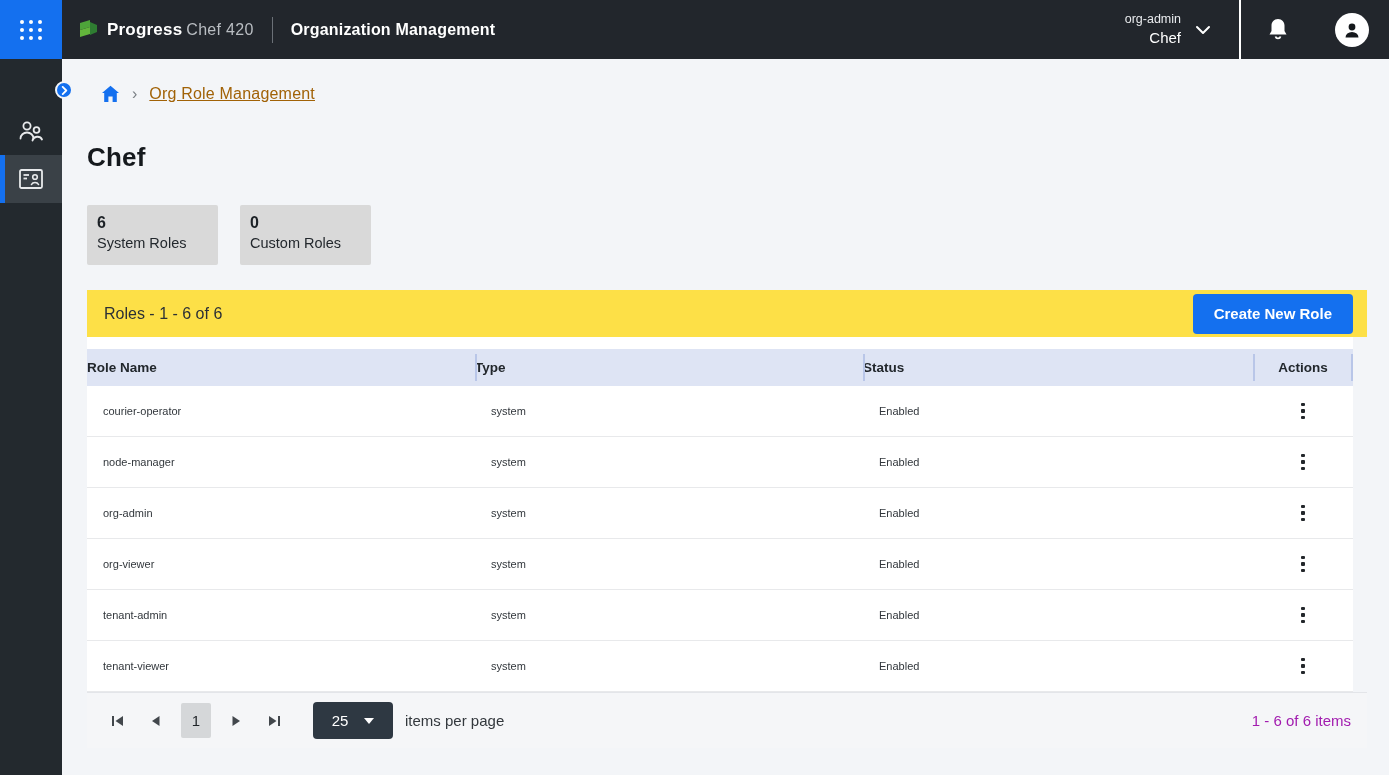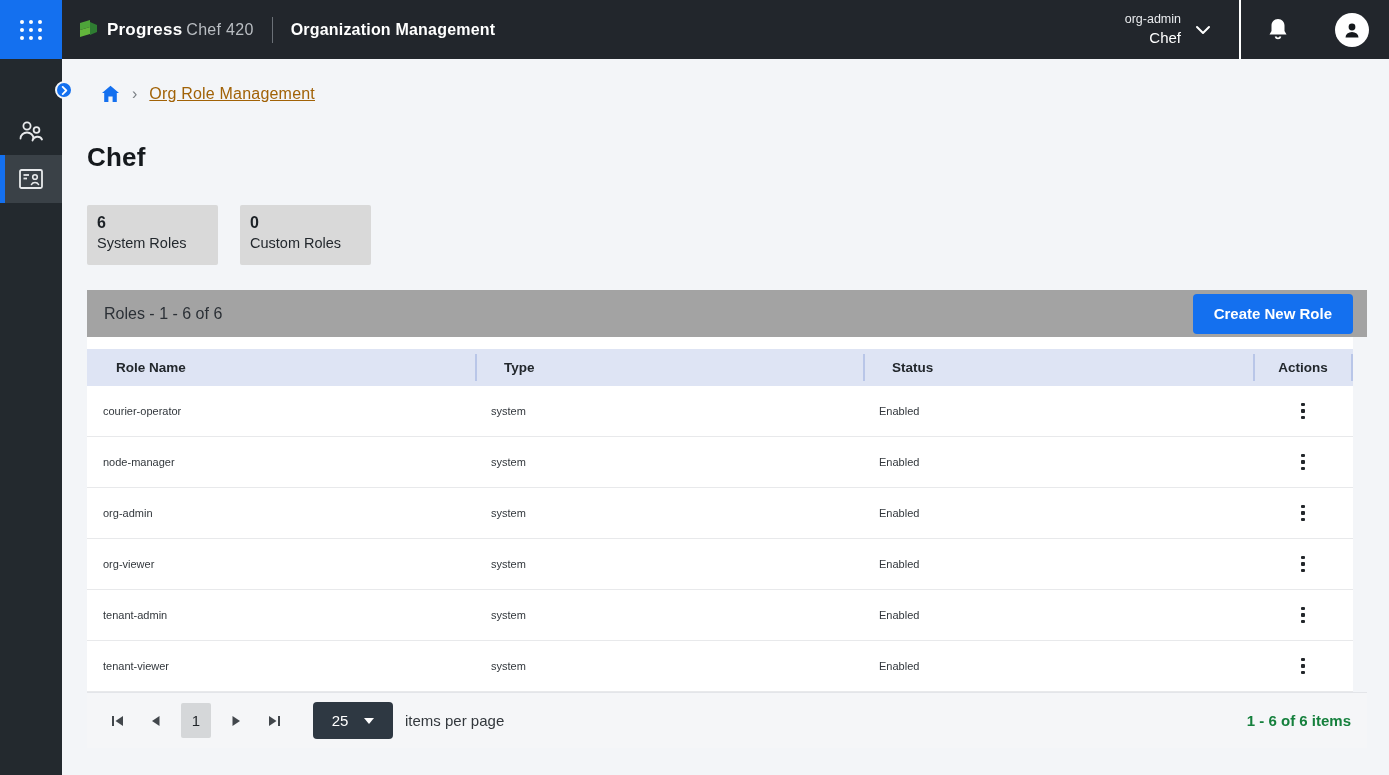--- a/index.html
+++ b/index.html
@@ -43,47 +43,47 @@
   .crumb-link { color:#a16207; font-size:16px; text-decoration:underline; cursor:pointer; letter-spacing:.2px; }
   .page-title { margin-top:37px; font-size:26px; font-weight:700; color:#15191d; letter-spacing:.2px; }
 
   .stat-cards { display:flex; gap:22px; margin-top:32px; }
   .stat-card { width:131px; height:60px; background:#d9d9d9; border-radius:2px; padding:9px 10px; }
   .stat-value { font-size:16px; font-weight:700; color:#1c2126; }
   .stat-label { font-size:14.5px; color:#23282d; margin-top:3px; }
 
   
   .panel { margin-top:25px; width:1280px; }
-  .toolbar { height:47px; background:#a3a3a3; display:flex; align-items:center; padding:0 14px 0 17px; }
+  .toolbar { height:47px; background:#fde047; display:flex; align-items:center; padding:0 14px 0 17px; }
   .toolbar-title { font-size:16px; color:#2b3036; }
   .create-btn { margin-left:auto; height:40px; padding:0 21px; background:#1470ef; border:none; border-radius:4px; color:#fff; font-family:"Liberation Sans",sans-serif; font-weight:700; font-size:15px; cursor:pointer; }
   .grid-gap { height:12px; background:#fff; margin-right:14px; }
   .grid { margin-right:14px; }
   .grid-header { display:flex; height:37px; background:#dee4f4; align-items:center; }
-  .hcell { position:relative; height:100%; display:flex; align-items:center; padding-left:29px; font-weight:700; font-size:13.5px; color:#22272c; }
+  .hcell { position:relative; height:100%; display:flex; align-items:center; padding-left:0; font-weight:700; font-size:13.5px; color:#22272c; }
   .hcell.sep::before { content:""; position:absolute; left:0; top:5px; bottom:5px; width:2px; background:#b9c6e8; }
   .hcell.end::after { content:""; position:absolute; right:0; top:5px; bottom:5px; width:2px; background:#b9c6e8; }
   .col-role { width:388px; }
   .col-type { width:388px; }
   .col-status { width:390px; }
   .col-actions { width:100px; justify-content:center; padding-left:0; }
   .grid-row { display:flex; height:51px; background:#fff; border-bottom:1px solid #e8e9eb; align-items:center; font-size:11px; color:#32373c; }
   .cell { padding-left:16px; }
   .cell.col-actions { display:flex; justify-content:center; padding-left:0; }
   .kebab { width:28px; height:28px; border:none; background:transparent; display:flex; flex-direction:column; align-items:center; justify-content:center; gap:3px; cursor:pointer; }
   .kebab i { width:3.5px; height:3.5px; background:#23272b; border-radius:1px; }
 
   
   .pager { height:56px; background:#f5f6f8; border-top:1px solid #e3e5e9; display:flex; align-items:center; padding:0 16px 0 12px; }
   .pg-btn { width:34px; height:34px; background:transparent; border:none; display:flex; align-items:center; justify-content:center; cursor:pointer; margin:0 2px; }
   .pg-current { width:30px; height:35px; background:#d5d7d9; border-radius:2px; display:flex; align-items:center; justify-content:center; font-size:15px; color:#1f2428; margin:0 6px; cursor:pointer; }
   .page-size { margin-left:20px; width:80px; height:37px; background:#2e3842; border-radius:4px; color:#fff; display:flex; align-items:center; justify-content:center; gap:16px; font-size:15px; cursor:pointer; }
   .ps-caret { width:0; height:0; border-left:5px solid transparent; border-right:5px solid transparent; border-top:6px solid #fff; }
   .per-page-label { margin-left:12px; font-size:15px; color:#33383d; }
-  .range-label { margin-left:auto; font-size:15px; color:#15803d;font-weight:bold; }
+  .range-label { margin-left:auto; font-size:15px; color:#a21caf; }
 </style>
 </head>
 <body>
 
 <div class="screen">
 
   <header class="topbar">
     <div class="app-launcher">
       <span class="dots-grid">
         <i></i>

